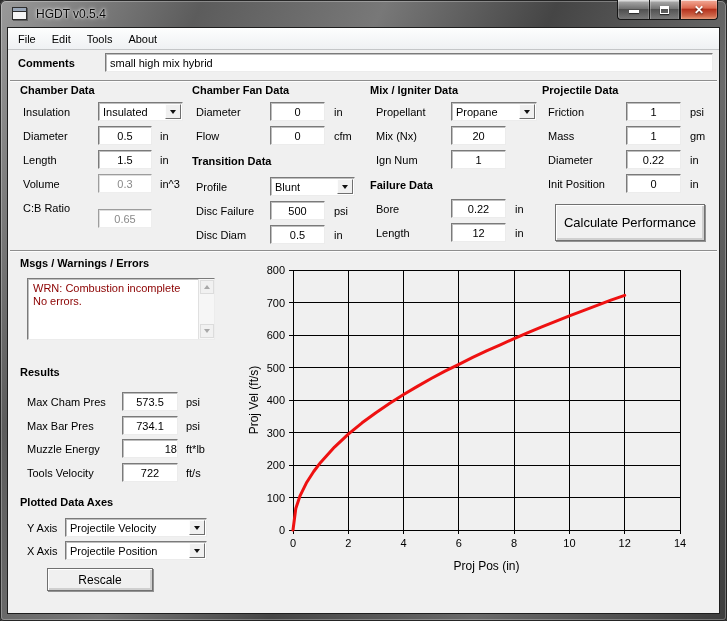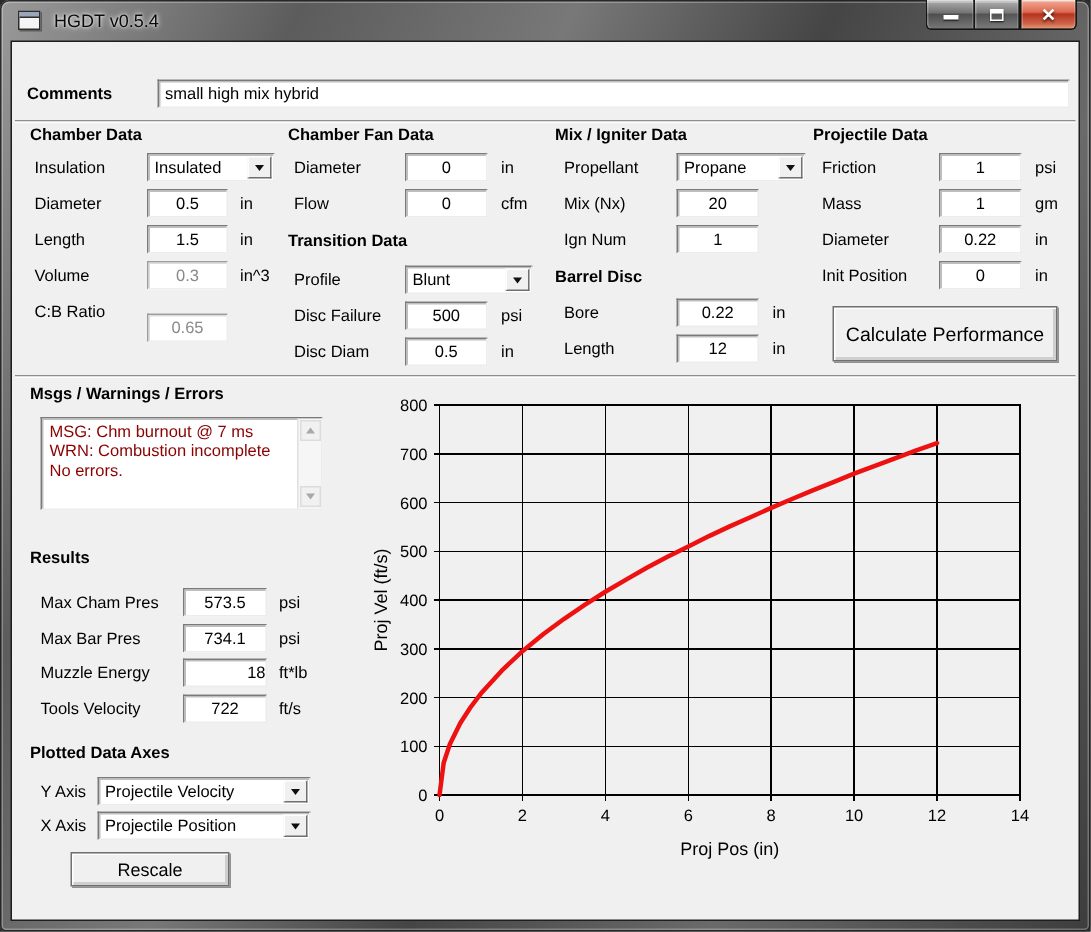--- a/index.html
+++ b/index.html
@@ -75,20 +75,26 @@
       <div class="capbtn max">
           <span class="g-max"></span>
         </div>
       <div class="capbtn close">
           <span class="g-close">✕</span>
         </div>
     </div>
   </div>
 
   <div class="client">
+    <div class="menubar">
+      <span class="menuitem">File</span>
+      <span class="menuitem">Edit</span>
+      <span class="menuitem">Tools</span>
+      <span class="menuitem">About</span>
+    </div>
 
     <span class="hdr" style="left:10px;top:29px">Comments</span>
     <input class="box" style="left: 97px; top: 25px; width: 608px; text-align: left; padding-left: 4px;" value="small high mix hybrid">
     <div class="etch" style="top:52px"></div>
 
     <span class="hdr" style="left:12px;top:56px">Chamber Data</span>
     <span class="lbl" style="left:15px;top:78px">Insulation</span>
     <div class="combo" style="left:90px;top:74px;width:85px">
       <span class="cval">Insulated</span>
       <span class="cbtn">
@@ -134,21 +140,21 @@
     <div class="combo" style="left:443px;top:74px;width:86px">
       <span class="cval">Propane</span>
       <span class="cbtn">
           <span class="tri"></span>
         </span>
     </div>
     <span class="lbl" style="left:368px;top:102px">Mix (Nx)</span>
     <input class="box" style="left: 443px; top: 98px; width: 55px;" value="20">
     <span class="lbl" style="left:368px;top:126px">Ign Num</span>
     <input class="box" style="left: 443px; top: 122px; width: 55px;" value="1">
-    <span class="hdr" style="left:362px;top:151px">Barrel Disc</span>
+    <span class="hdr" style="left:362px;top:151px">Failure Data</span>
     <span class="lbl" style="left:368px;top:175px">Bore</span>
     <input class="box" style="left: 443px; top: 171px; width: 55px;" value="0.22">
     <span class="unit" style="left:507px;top:175px">in</span>
     <span class="lbl" style="left:368px;top:199px">Length</span>
     <input class="box" style="left: 443px; top: 195px; width: 55px;" value="12">
     <span class="unit" style="left:507px;top:199px">in</span>
 
     <span class="hdr" style="left:534px;top:56px">Projectile Data</span>
     <span class="lbl" style="left:540px;top:78px">Friction</span>
     <input class="box" style="left: 618px; top: 74px; width: 55px;" value="1">
@@ -162,21 +168,20 @@
     <span class="lbl" style="left:540px;top:150px">Init Position</span>
     <input class="box" style="left: 618px; top: 146px; width: 55px;" value="0">
     <span class="unit" style="left:682px;top:150px">in</span>
     <div class="btn3d" style="left:547px;top:176px;width:150px;height:37px">Calculate Performance</div>
 
     <div class="etch" style="top:222px"></div>
 
     <span class="hdr" style="left:12px;top:229px">Msgs / Warnings / Errors</span>
     <div class="listbox">
       <div id="msg-list" style="position:absolute;left:1px;top:2px;right:17px;">
-          <div class="msgline">MSG: Chm burnout @ 7 ms</div>
           <div class="msgline">WRN: Combustion incomplete</div>
           <div class="msgline">No errors.</div>
         </div>
       <div class="sbar">
         <div class="sbtn up">
             <span class="tri-up"></span>
           </div>
         <div class="sbtn down">
             <span class="tri-dn"></span>
           </div>

